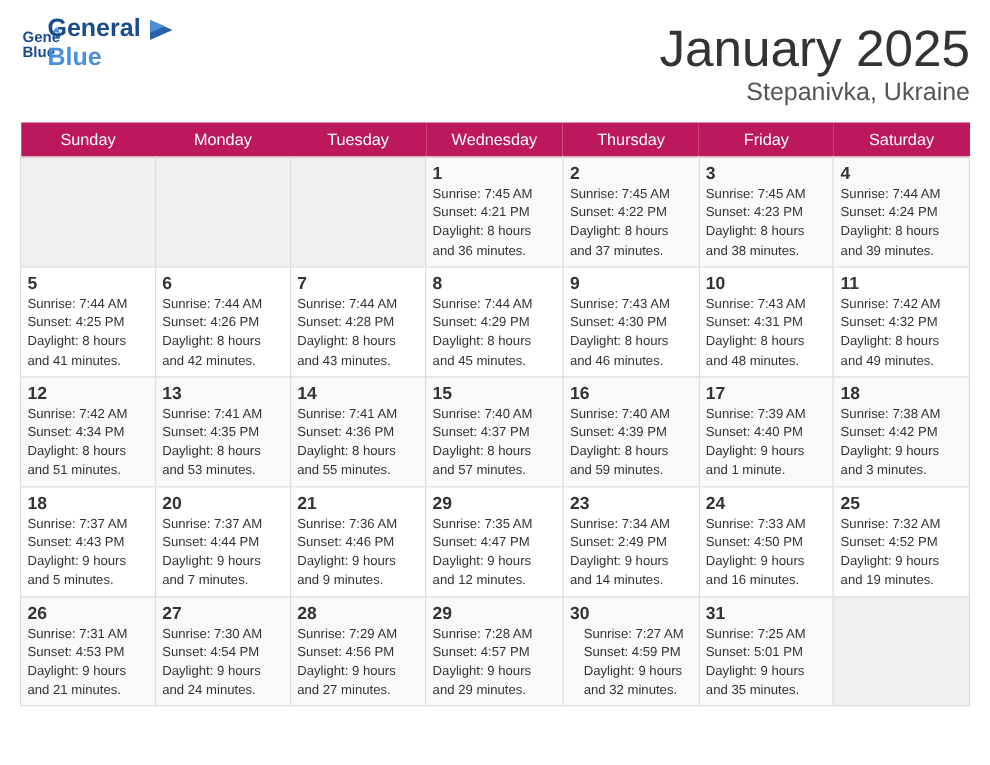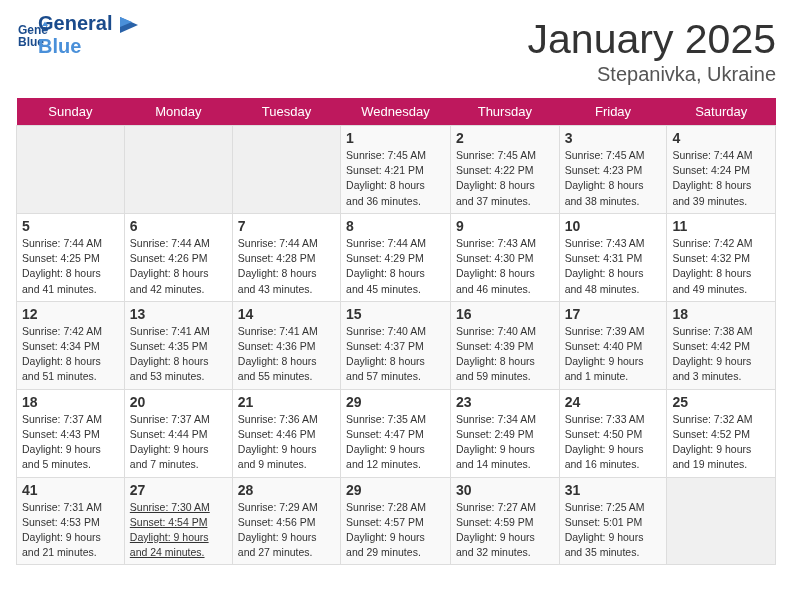--- a/index.html
+++ b/index.html
@@ -277,46 +277,46 @@
         </td>
         <td>
           <span class="day-num">25</span>
           <div class="day-info" style="white-space: pre-line;">Sunrise: 7:32 AM
 Sunset: 4:52 PM
 Daylight: 9 hours and 19 minutes.</div>
         </td>
       </tr>
       <tr>
         <td>
-          <span class="day-num">41</span>
+          <span class="day-num">26</span>
           <div class="day-info" style="white-space: pre-line;">Sunrise: 7:31 AM
 Sunset: 4:53 PM
 Daylight: 9 hours and 21 minutes.</div>
         </td>
         <td>
           <span class="day-num">27</span>
-          <div class="day-info" style="white-space: pre-line; text-decoration: underline;">Sunrise: 7:30 AM
+          <div class="day-info" style="white-space: pre-line;">Sunrise: 7:30 AM
 Sunset: 4:54 PM
 Daylight: 9 hours and 24 minutes.</div>
         </td>
         <td>
           <span class="day-num">28</span>
           <div class="day-info" style="white-space: pre-line;">Sunrise: 7:29 AM
 Sunset: 4:56 PM
 Daylight: 9 hours and 27 minutes.</div>
         </td>
         <td>
           <span class="day-num">29</span>
           <div class="day-info" style="white-space: pre-line;">Sunrise: 7:28 AM
 Sunset: 4:57 PM
 Daylight: 9 hours and 29 minutes.</div>
         </td>
         <td>
           <span class="day-num">30</span>
-          <div class="day-info" style="white-space: pre-line;">Sunrise: 7:27 AM
+          <div class="day-info" style="white-space: pre-line; margin-left: 11px;">Sunrise: 7:27 AM
 Sunset: 4:59 PM
 Daylight: 9 hours and 32 minutes.</div>
         </td>
         <td>
           <span class="day-num">31</span>
           <div class="day-info" style="white-space: pre-line;">Sunrise: 7:25 AM
 Sunset: 5:01 PM
 Daylight: 9 hours and 35 minutes.</div>
         </td>
         <td class="empty-cell"></td>

